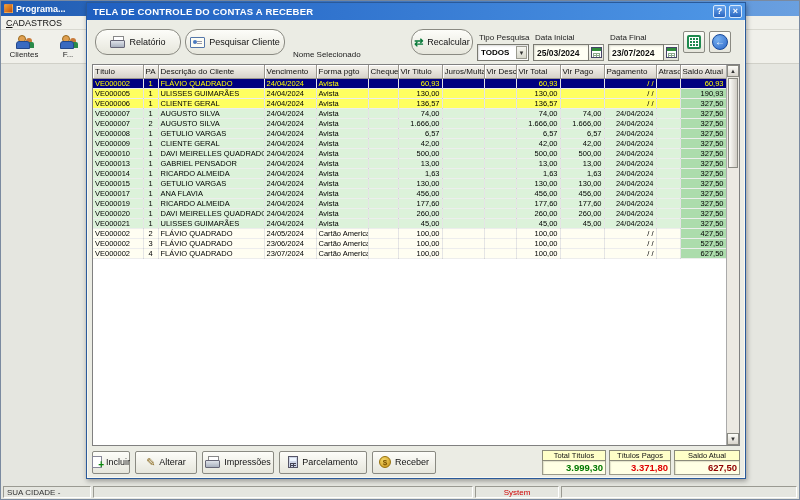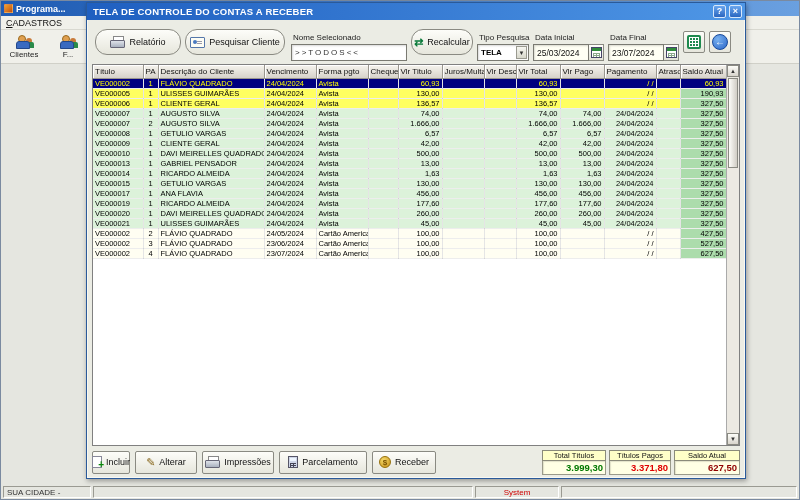--- a/index.html
+++ b/index.html
@@ -59,21 +59,21 @@
   .field { background:#fff; border:1px solid #7a7a72; box-shadow:inset 1px 1px 2px rgba(0,0,0,.15);
     height:17px; font-size:8px; display:flex; align-items:center; padding:0 3px; }
   .wname { width:116px; }
   .name-field { letter-spacing:2px; color:#333; }
   .wtype { width:52px; }
   .select { justify-content:space-between; padding-right:1px; font-weight:bold; font-size:8px; }
   .select .dd { width:11px; height:13px; background:linear-gradient(#f6f6f0,#d8d8cc); border:1px solid #9a9a90;
     font-size:6px; color:#333; display:flex; align-items:center; justify-content:center; }
   .wdate { width:71px; }
   .daterow { display:flex; }
-  .field.date { width:56px; background:#fffff4; font-weight:normal; font-size:8.5px; color:#101010; }
+  .field.date { width:56px; background:#fffff4; font-weight:bold; font-size:8.5px; color:#101010; }
   .calbtn { width:15px; height:17px; background:linear-gradient(#fdfdf9,#e2e2d6); border:1px solid #8a8a82; border-left:none;
     display:flex; align-items:center; justify-content:center; padding:0; }
   .sqbtn { width:22px; height:22px; background:linear-gradient(#fdfdf9,#e6e6dc); border:1px solid #8a8a82; border-radius:2px;
     display:flex; align-items:center; justify-content:center; padding:0; }
 
   
   .ico-printer { width:15px; height:12px; position:relative; display:inline-block; flex:none; }
   .ico-printer:before { content:""; position:absolute; left:3px; top:0; width:9px; height:4px; background:#fff; border:1px solid #888; }
   .ico-printer:after { content:""; position:absolute; left:0; bottom:0; width:13px; height:6px;
     background:linear-gradient(#dfe3ea,#aab2c0); border:1px solid #667; border-radius:1px; }
@@ -180,30 +180,29 @@
     <button class="btn w-report">
       <span class="ico-printer"></span>
       <span>Relatório</span>
     </button>
     <button class="btn w-search">
       <span class="ico-card"></span>
       <span>Pesquisar Cliente</span>
     </button>
     <div class="fgroup wname">
       <label>Nome Selecionado</label>
-      <div class="field name-field">&gt;&gt;TODOS&lt;&lt;</div>
     </div>
     <button class="btn w-recalc">
       <span class="ico-refresh">⇄</span>
       <span>Recalcular</span>
     </button>
     <div class="fgroup wtype">
       <label>Tipo Pesquisa</label>
       <div class="field select">
-        <span>TELA</span>
+        <span>TODOS</span>
         <span class="dd">▼</span>
       </div>
     </div>
     <div class="fgroup wdate">
       <label>Data Inicial</label>
       <div class="daterow">
         <div class="field date">25/03/2024</div>
         <button class="calbtn">
           <span class="ico-cal"></span>
         </button>

